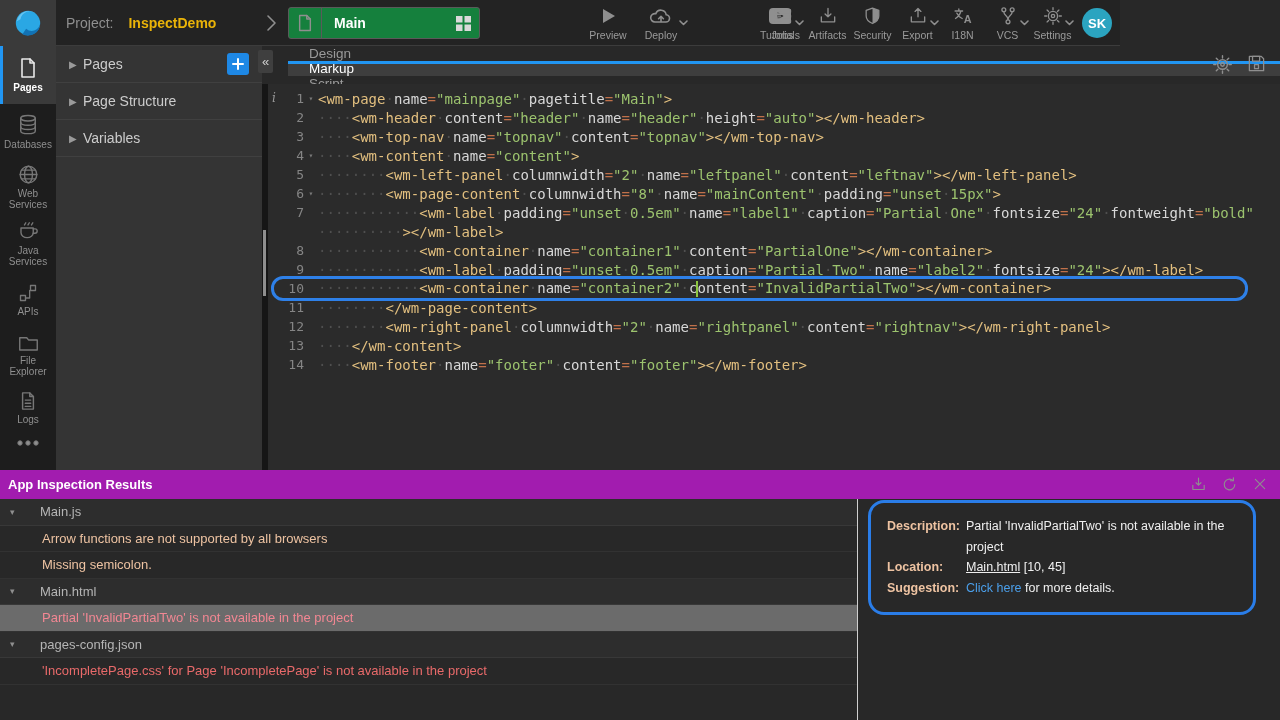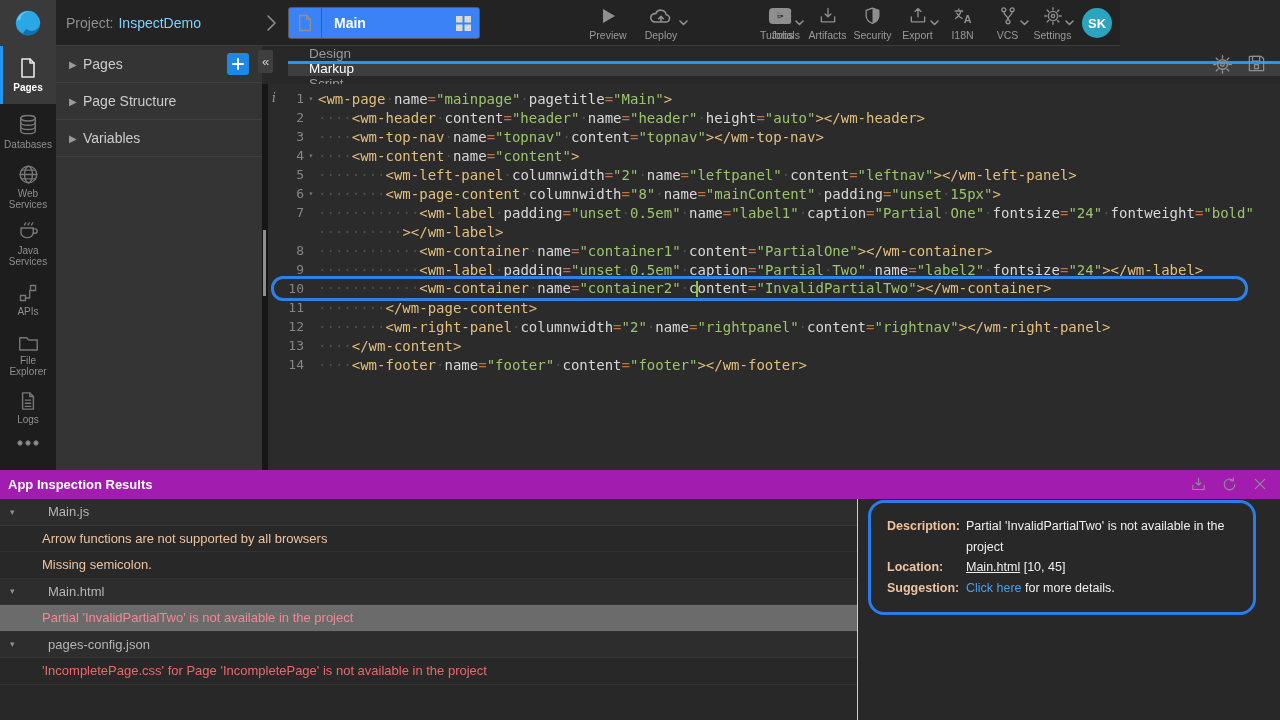--- a/index.html
+++ b/index.html
@@ -10,23 +10,23 @@
     -webkit-font-smoothing:antialiased;
   }
   svg { display:block; }
   .stroke { fill:none; stroke:#8f8f8f; stroke-width:1.6; stroke-linecap:round; stroke-linejoin:round; }
 
   
   .topbar { position:absolute; left:0; top:0; width:1120px; height:46px; background:#232323; border-bottom:1px solid #3c3c3c; }
   .logo-box { position:absolute; left:0; top:0; width:56px; height:46px; background:#3a3a3a; display:flex; align-items:center; justify-content:center; }
   .project { position:absolute; left:66px; top:0; height:46px; display:flex; align-items:center; font-size:14px; }
   .project .plabel { color:#8f8f8f; }
-  .project .pname { color:#7dd3fc; font-weight:normal; margin-left:5px; }
+  .project .pname { color:#eab308; font-weight:bold; margin-left:15px; }
   .top-chevron { position:absolute; left:264px; top:13px; }
-  .page-selector { position:absolute; left:288px; top:7px; width:192px; height:32px; border:1px solid #5a5a5a; border-radius:3px; background:#3b82f6; display:flex; align-items:center; }
+  .page-selector { position:absolute; left:288px; top:7px; width:192px; height:32px; border:1px solid #5a5a5a; border-radius:3px; background:#15803d; display:flex; align-items:center; }
   .page-selector .file-cell { width:33px; height:100%; border-right:1px solid #5a5a5a; display:flex; align-items:center; justify-content:center; }
   .page-selector .sel-label { flex:1; color:#ffffff; font-weight:bold; font-size:14px; padding-left:12px; }
   .page-selector .grid-cell { width:32px; display:flex; align-items:center; justify-content:center; }
 
   .tb-group { position:absolute; top:5px; display:flex; }
   .tb-item { position:relative; width:50px; display:flex; flex-direction:column; align-items:center; cursor:pointer; }
   .tb-item .ico { height:22px; display:flex; align-items:center; justify-content:center; }
   .tb-item .lbl { margin-top:2px; font-size:10.5px; color:#9a9a9a; white-space:nowrap; }
   .tb-item .caret { position:absolute; right:1px; top:15px; }
   .avatar { position:absolute; right:8px; top:8px; width:30px; height:30px; border-radius:50%; background:#2ba4c0; color:#fff; font-size:13px; font-weight:bold; display:flex; align-items:center; justify-content:center; }
@@ -78,21 +78,21 @@
 
   
   .bottom-panel { position:absolute; left:0; top:470px; width:1280px; height:250px; background:#282828; }
   .bp-header { position:relative; height:29px; background:#a21caf; display:flex; align-items:center; }
   .bp-title { color:#ffffff; font-size:13px; font-weight:bold; margin-left:8px; }
   .bp-icons { position:absolute; right:12px; top:6px; display:flex; gap:14px; }
   .bp-icons .bpi { cursor:pointer; }
   .insp-list { position:absolute; left:0; top:29px; width:857px; }
   .insp-group { height:26.5px; background:#2d2d2d; border-bottom:1px solid #383838; display:flex; align-items:center; cursor:pointer; }
   .insp-group .gtri { color:#8f8f8f; font-size:9px; margin-left:10px; width:30px; }
-  .insp-group .glabel { color:#b5b5b5; font-size:13px;margin-left:8px; }
+  .insp-group .glabel { color:#b5b5b5; font-size:13px; }
   .insp-msg { height:26.5px; background:#282828; border-bottom:1px solid #323232; display:flex; align-items:center; padding-left:42px; font-size:13px; cursor:pointer; }
   .insp-msg.warning { color:#eec3a2; }
   .insp-msg.error { color:#e96a6a; }
   .insp-msg.selected { background:#6b6b6b; color:#f28793; }
   .v-divider { position:absolute; left:857px; top:29px; width:1px; height:221px; background:#cfcfcf; }
 
   
   .tooltip { position:absolute; left:868px; top:30px; width:388px; height:115px; border:3px solid #2a7de8; border-radius:16px; padding:13px 14px 0 16px; }
   .tt-row { display:flex; font-size:12.5px; line-height:20.5px; }
   .tt-label { width:79px; flex:none; color:#eec3a2; font-weight:bold; }

